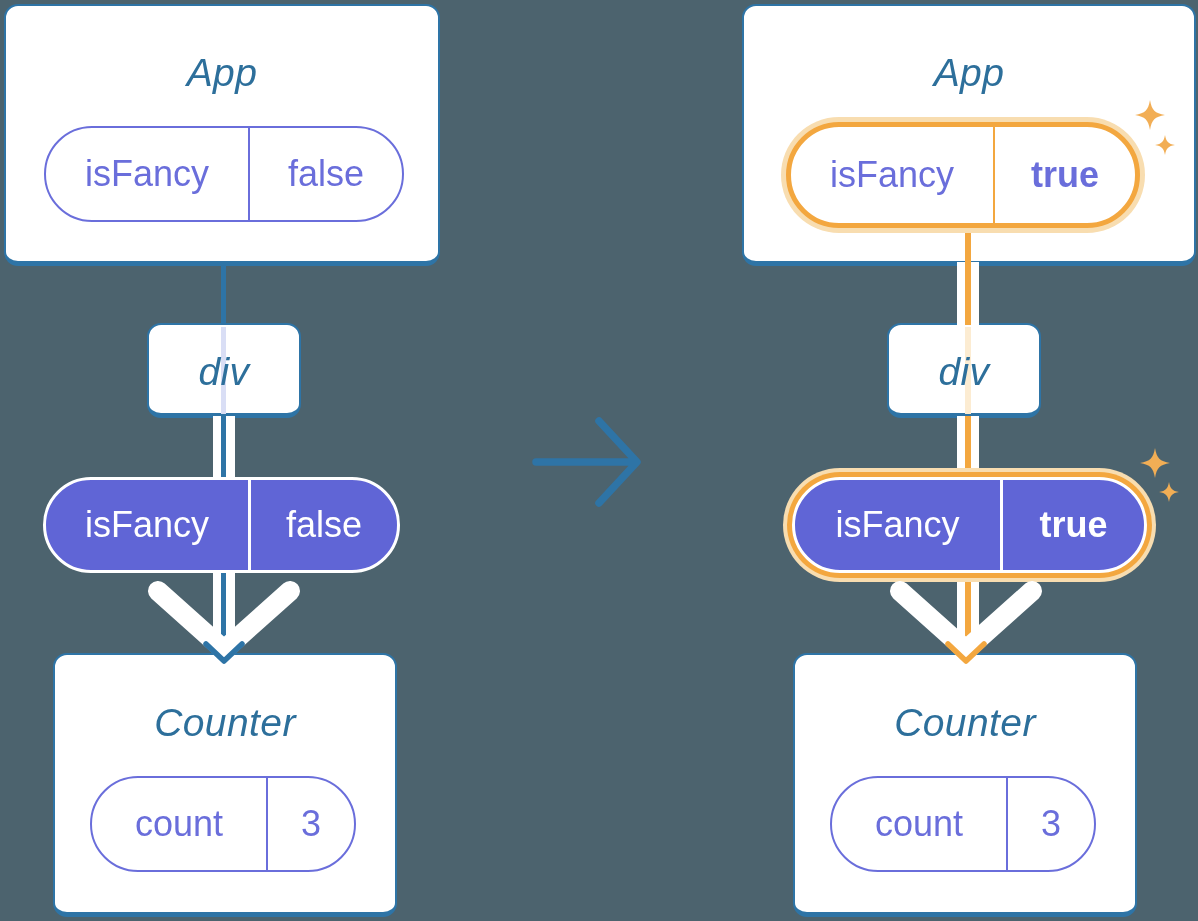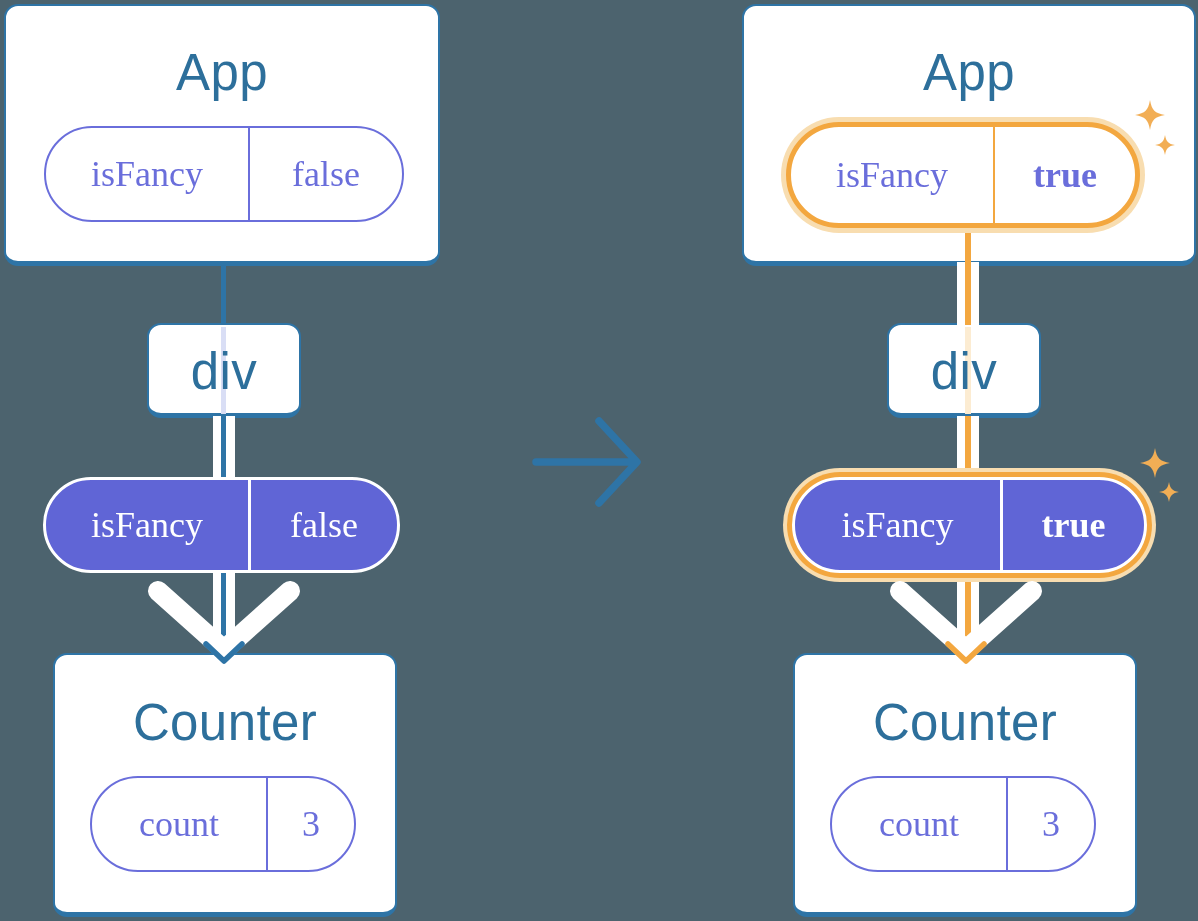--- a/index.html
+++ b/index.html
@@ -8,27 +8,27 @@
     background:#4c636e;
     font-family:"Liberation Sans", sans-serif;
   }
   
   .card{
     position:absolute;background:#ffffff;
     border:2px solid #2e74a6;border-bottom-width:5px;
     border-radius:14px;box-sizing:border-box;z-index:1;
   }
   .card-title{
-    position:absolute;text-align:center;font-size:51px;line-height:40px;
-    color:#2d6f9b;letter-spacing:.4px;z-index:3;
+    position:absolute;text-align:center;font-size:39px;line-height:40px;
+    color:#2d6f9b;letter-spacing:.4px;z-index:3;font-style:italic;
   }
   
   .pill{
     position:absolute;display:flex;box-sizing:border-box;
-    border-radius:60px;z-index:3;font-size:36px;font-family:Liberation Serif, serif;
+    border-radius:60px;z-index:3;font-size:36px;
   }
   .pill .cell{display:flex;align-items:center;justify-content:center;}
   .pill .value{flex:1;}
   .outline{background:#fff;border:2px solid #6a6edb;color:#6a6edb;}
   .outline .name{border-right:2px solid #6a6edb;}
   .hl-outline{
     background:#fff;border:5px solid #f3a73f;color:#6a6edb;
     box-shadow:0 0 0 5px #f8ddb0;border-radius:60px;
   }
   .hl-outline .name{border-right:2px solid #f3a73f;}

